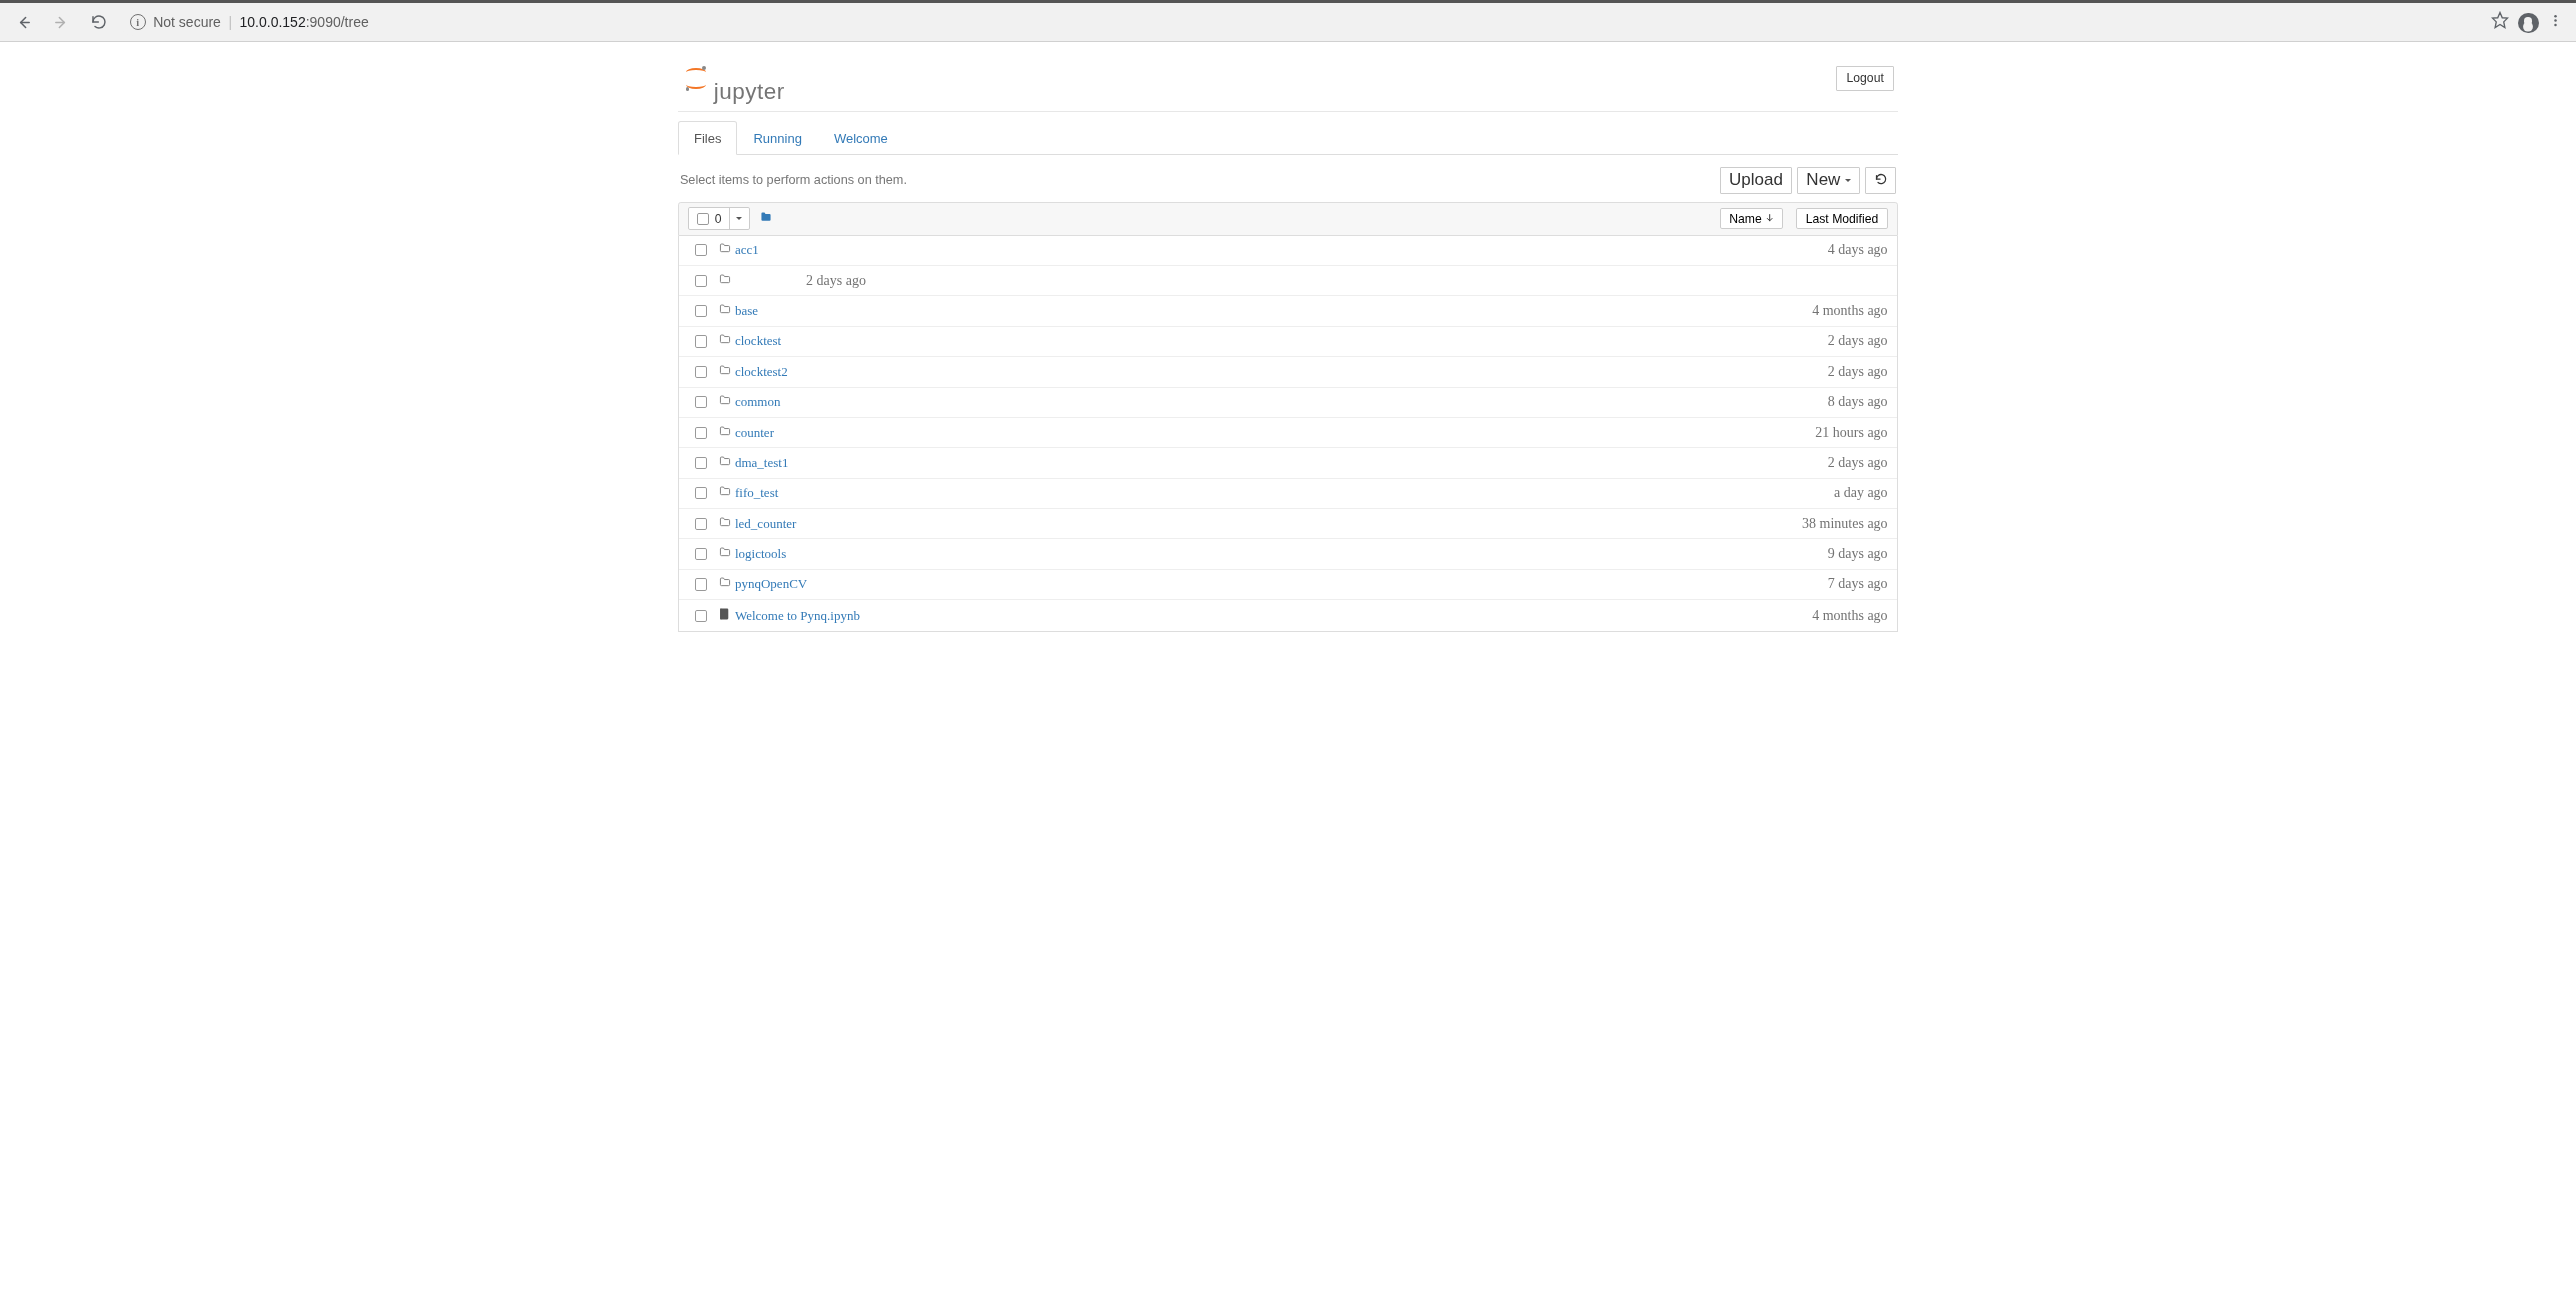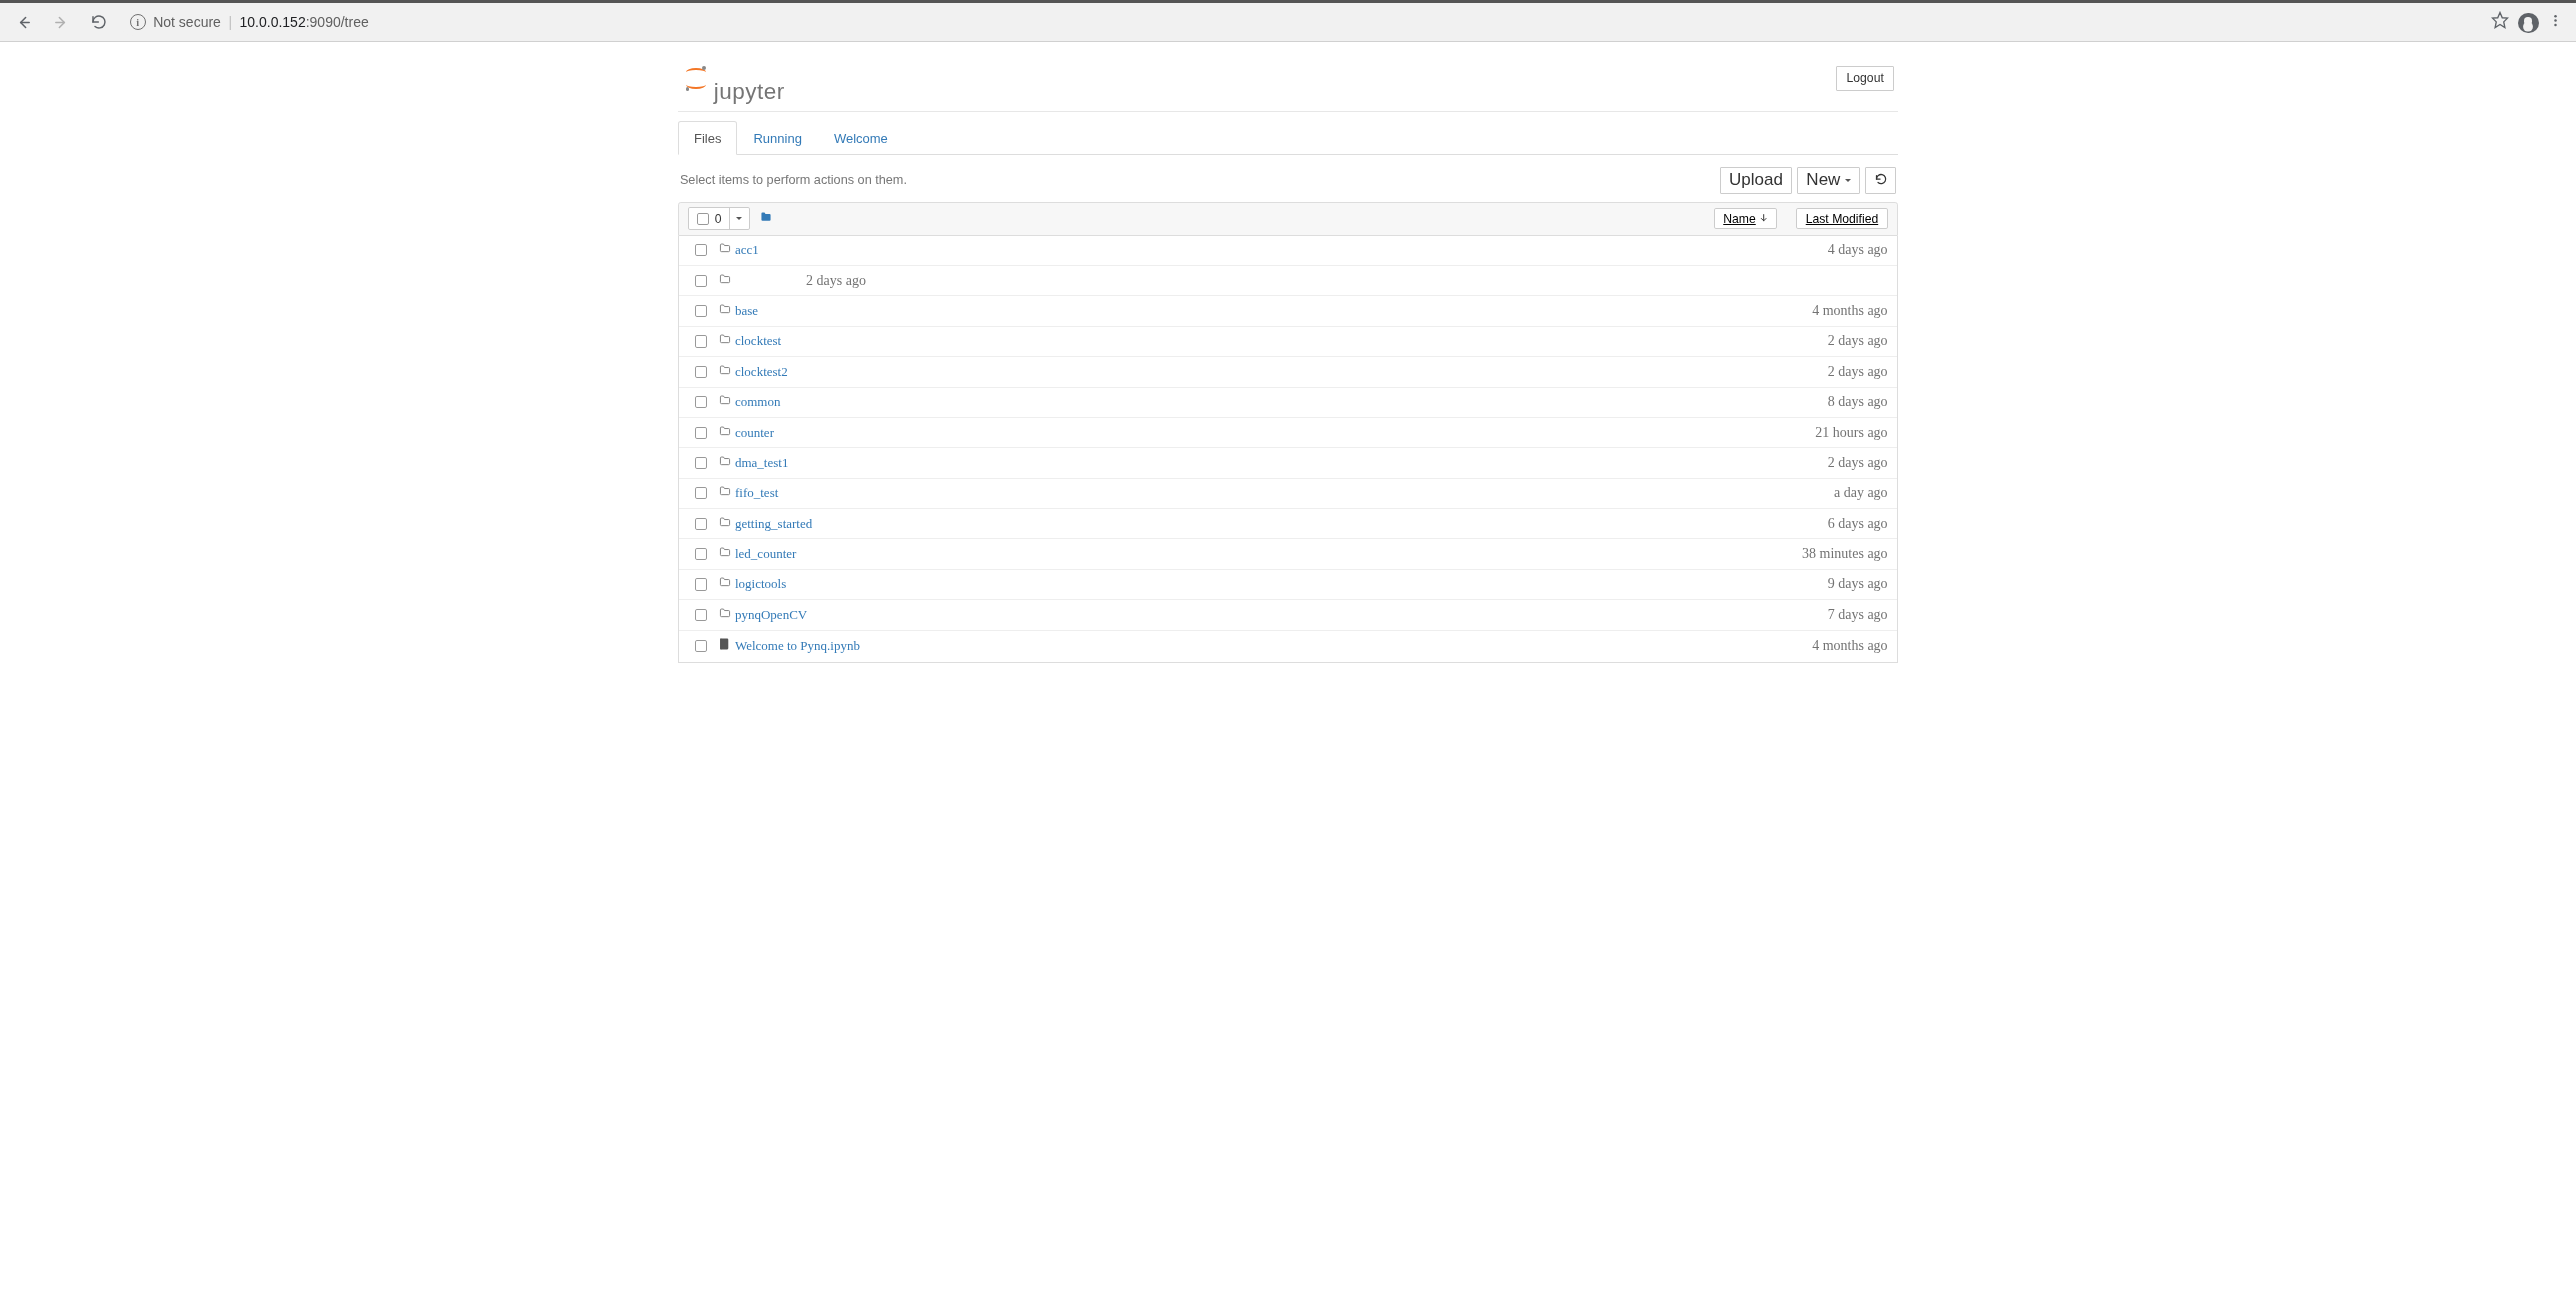--- a/index.html
+++ b/index.html
@@ -183,21 +183,21 @@
     content:""; border-top:3.8px solid #555; border-left:3.8px solid transparent; border-right:3.8px solid transparent;
   }
   .checkbox {
     width: 12.2px; height: 12.2px; border:0.9px solid #999; border-radius:1.9px; background:#fff;
     display:inline-block;
   }
   .folder-icon-blue { color:#337ab7; font-size:14px; margin-left:9.4px; }
   .spacer { flex: 1; }
   .hdr-btn {
     border:0.9px solid #ccc; background:#fff; padding:2.8px 8.4px;
-    border-radius:1.9px; font-size:12.2px; margin-left:19px; cursor:pointer;text-decoration:underline;
+    border-radius:1.9px; font-size:12.2px; margin-left:13px; cursor:pointer;
   }
   .arrow-down-thin {
     display:inline-block; margin-left:2.8px;
   }
   .list { border:0.9px solid #ddd; border-top:none;font-family:Liberation Serif, serif; }
   .row {
     display:flex; align-items:center;
     padding: 6.6px 9.4px;
     border-top:0.9px solid #eee;
   }
@@ -404,30 +404,20 @@
         <div class="name"><a href="#">fifo_test</a></div>
         <div class="mod">a day ago</div>
       </div>
       <div class="row">
         <div class="chk">
           <span class="checkbox"></span>
         </div>
         <div class="ico"><svg class="folder-svg" viewBox="0 0 24 24" fill="none" stroke="#777" stroke-width="1.8">
             <path d="M3 6a2 2 0 0 1 2-2h4l2 3h8a2 2 0 0 1 2 2v8a2 2 0 0 1-2 2H5a2 2 0 0 1-2-2z"></path>
           </svg></div>
-        <div class="name"><a href="#">getting_started</a></div>
-        <div class="mod">6 days ago</div>
-      </div>
-      <div class="row">
-        <div class="chk">
-          <span class="checkbox"></span>
-        </div>
-        <div class="ico"><svg class="folder-svg" viewBox="0 0 24 24" fill="none" stroke="#777" stroke-width="1.8">
-            <path d="M3 6a2 2 0 0 1 2-2h4l2 3h8a2 2 0 0 1 2 2v8a2 2 0 0 1-2 2H5a2 2 0 0 1-2-2z"></path>
-          </svg></div>
         <div class="name"><a href="#">led_counter</a></div>
         <div class="mod">38 minutes ago</div>
       </div>
       <div class="row">
         <div class="chk">
           <span class="checkbox"></span>
         </div>
         <div class="ico"><svg class="folder-svg" viewBox="0 0 24 24" fill="none" stroke="#777" stroke-width="1.8">
             <path d="M3 6a2 2 0 0 1 2-2h4l2 3h8a2 2 0 0 1 2 2v8a2 2 0 0 1-2 2H5a2 2 0 0 1-2-2z"></path>
           </svg></div>

